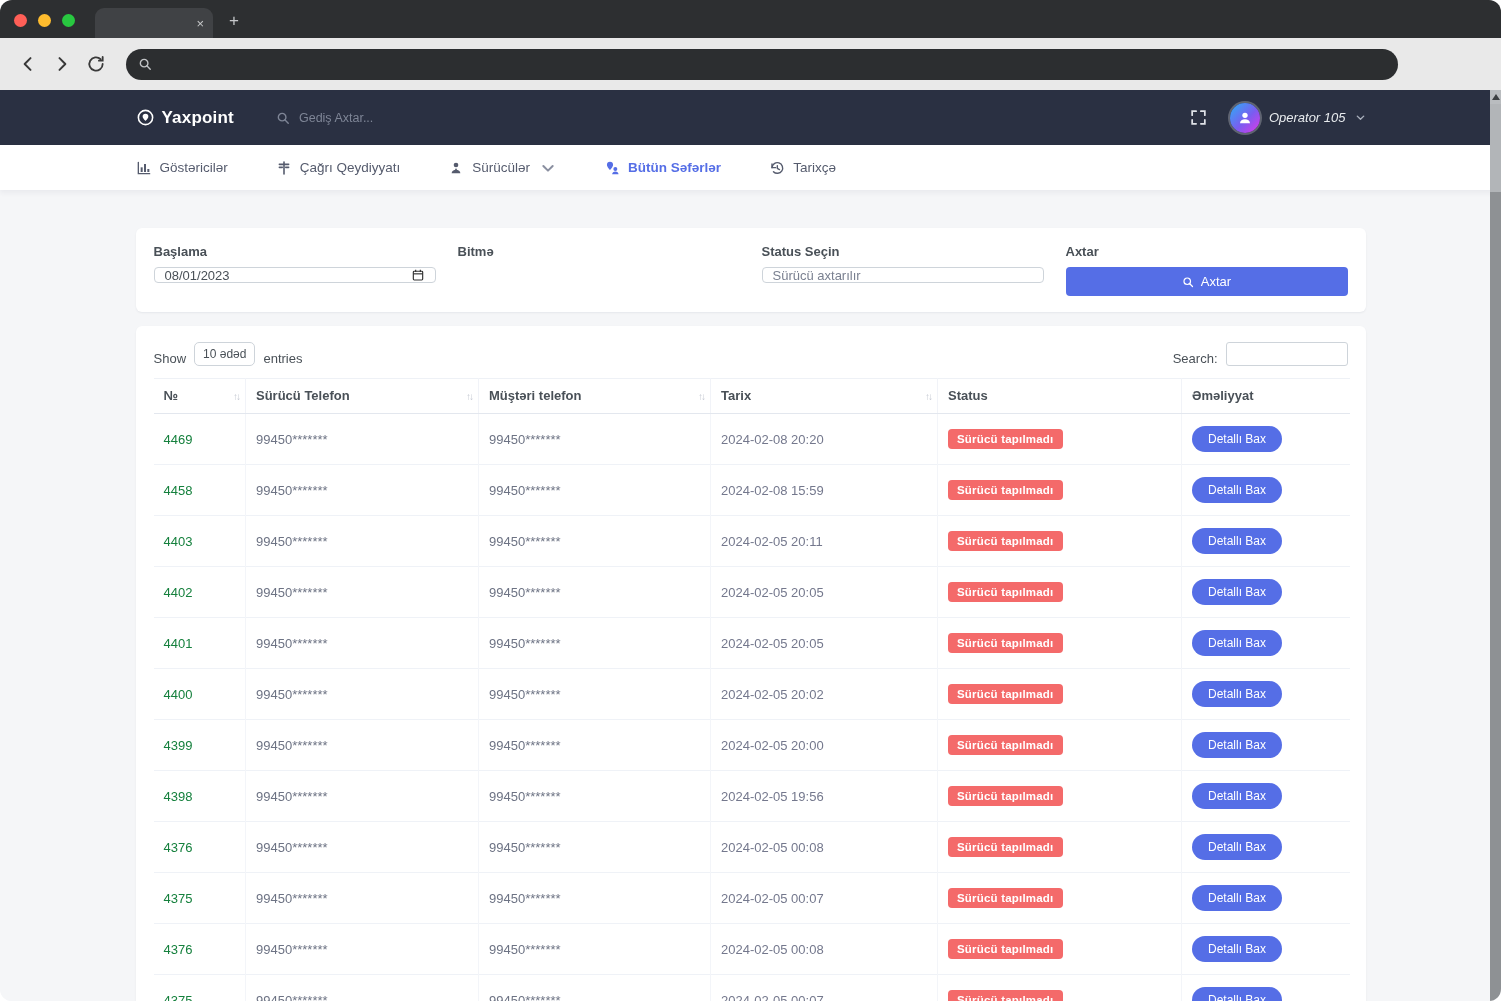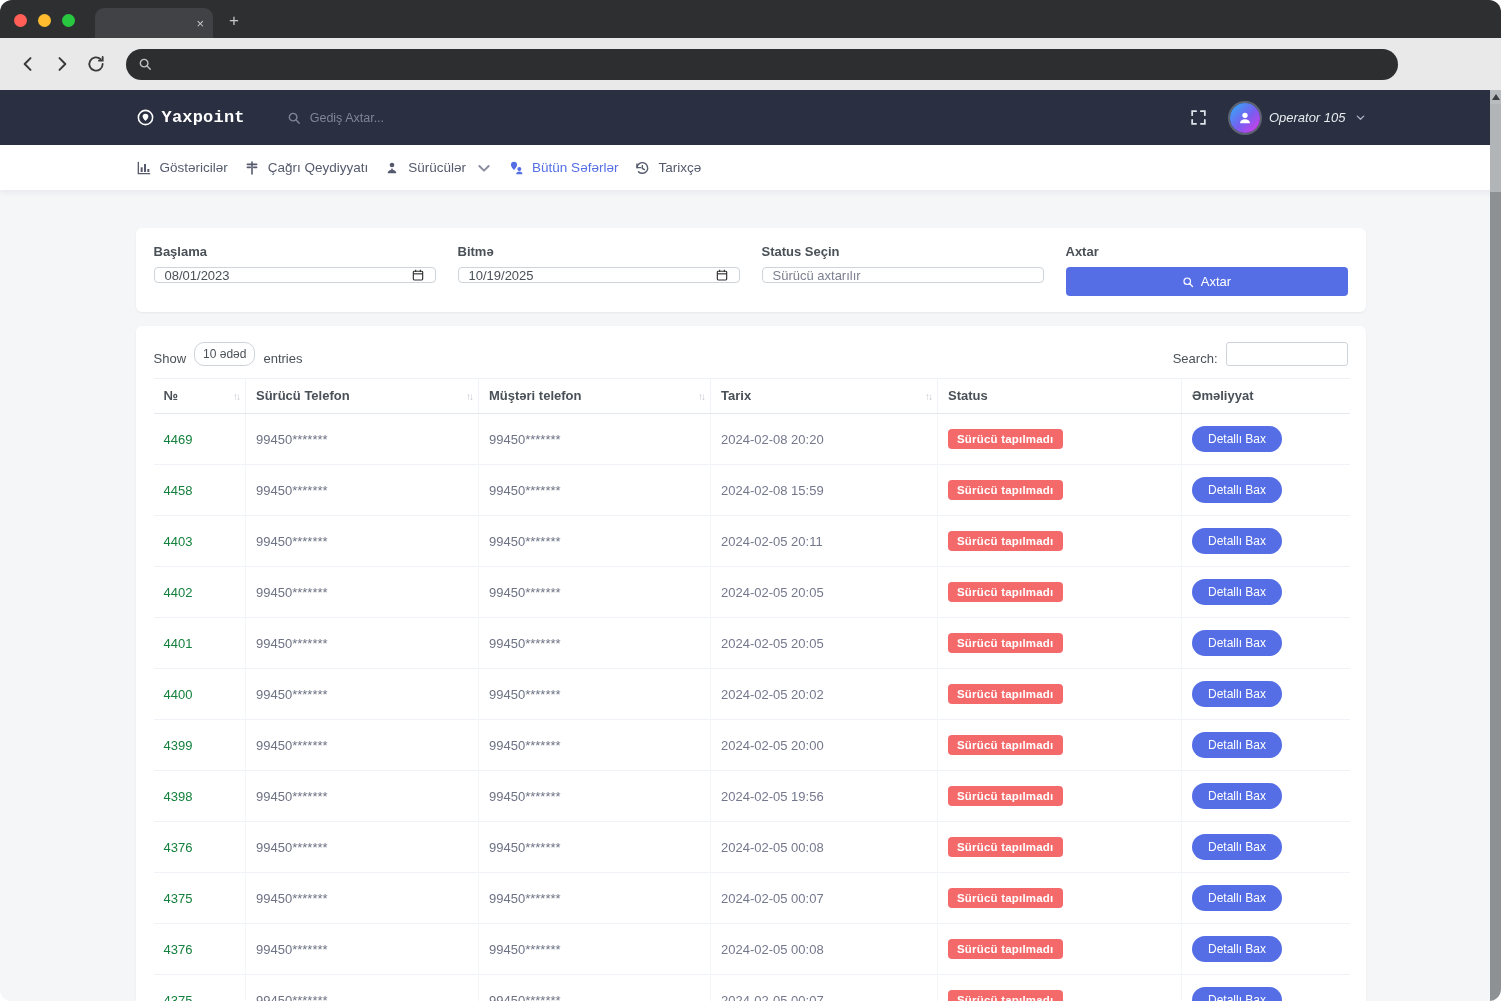--- a/index.html
+++ b/index.html
@@ -31,43 +31,43 @@
   .scrollbar { position:absolute; top:0; right:0; width:11px; bottom:0; background:#8e9194; z-index:50; }
   .sb-arrow { height:14px; background:#b9bcbf; display:flex; align-items:center; justify-content:center; }
   .sb-arrow::after { content:""; border-left:4px solid transparent; border-right:4px solid transparent;
     border-bottom:6px solid #3c3f42; display:block; }
   .sb-thumb { position:absolute; top:14px; left:0; width:11px; height:88px; background:#b2b5b8; }
 
   
   .appbar { height:55px; background:var(--header-bg,#2a3042); display:flex; align-items:center; }
   .container { width:1230px; margin:0 auto; }
   .appbar .container { display:flex; align-items:center; }
-  .brand { display:flex; align-items:flex-start; gap:7px; color:#fff;font-family:Liberation Mono, monospace; }
+  .brand { display:flex; align-items:flex-start; gap:7px; color:#fff; }
   .brand .icon { width:19px; height:19px; color:#fff; }
   .brand-name { font-size:17px; font-weight:bold; letter-spacing:.2px; }
   .appsearch { display:flex; align-items:center; gap:9px; margin-left:42px; color:#7e8596; }
   .appsearch .icon { width:14px; height:14px; }
   .appsearch-ph { font-size:12.5px; }
   .appbar-right { margin-left:auto; display:flex; align-items:center; gap:22px;font-style:italic; }
   .fsbtn { width:19px; height:19px; color:#dfe2e8; }
   .userchip { display:flex; align-items:center; gap:9px; }
   .avatar { width:30px; height:30px; border-radius:50%; background:linear-gradient(135deg,#3aa0f5 10%,#7b5cf0 55%,#e038e8 100%);
     display:flex; align-items:center; justify-content:center; color:#fff;
     box-shadow:0 0 0 2px rgba(255,255,255,.25); }
   .avatar .icon { width:16px; height:16px; }
   .username { color:#e9ecef; font-size:13px; }
   .userchev { width:11px; height:11px; color:#aab0bd; }
   .icon svg { width:100%; height:100%; display:block; }
 
   
   .mainnav { height:45px; background:#fff; box-shadow:0 3px 5px rgba(50,58,80,.06); position:relative; z-index:5; }
-  .mainnav .container { display:flex; align-items:center; height:100%; gap:16px; }
+  .mainnav .container { display:flex; align-items:center; height:100%; gap:48px; }
   .nav-item { display:flex; align-items:center; gap:8px; font-size:13.5px; color:#555b6d; cursor:pointer; }
   .nav-item .icon { width:16px; height:16px; }
-  .nav-item.active { color:var(--accent,#556ee6); }
+  .nav-item.active { color:var(--accent,#556ee6);font-weight:bold; }
   .nav-chev { width:10px; height:10px; margin-left:2px; color:#8a8fa0; }
 
   
   .content { padding-top:38px; }
   .card { background:#fff; border-radius:6px; box-shadow:0 1px 2px rgba(56,65,93,.08); }
 
   .filter-card { padding:16px 18px 16px; display:grid; grid-template-columns:repeat(4,1fr); gap:22px; margin-bottom:14px; }
   .f-label { font-size:13px; font-weight:bold; color:#495057; margin-bottom:8px; }
   .f-input { height:16px; border:1px solid #ced4da; border-radius:4px; display:flex; align-items:center;
     padding:0 10px; font-size:13px; color:#495057; background:#fff; }
@@ -75,21 +75,21 @@
   .f-input.placeholder .val { color:#7a8090; }
   .cal-icon { width:14px; height:14px; color:#333; }
   .btn-primary { height:29px; width:100%; background:var(--accent,#556ee6); border:none; border-radius:4px;
     color:#fff; font-size:13px; display:flex; align-items:center; justify-content:center; gap:7px; cursor:pointer;
     font-family:inherit; }
   .btn-primary .icon { width:12px; height:12px; }
 
   .table-card { padding:16px 18px 18px; }
   .tctrl { display:flex; align-items:center; justify-content:space-between; margin-bottom:12px; }
   .tctrl-left, .tctrl-right { display:flex; align-items:flex-end; gap:8px; font-size:13px; color:#495057; }
-  .pagesize { min-width:58px; height:24px; border:1px solid #ced4da; border-radius:10px; font-size:12px;
+  .pagesize { min-width:58px; height:24px; border:1px solid #ced4da; border-radius:5px; font-size:12px;
     color:#495057; display:flex; align-items:center; padding:0 8px; background:#fff; }
   .tsearch { width:122px; height:24px; border:1px solid #ced4da; border-radius:3px; background:#fff; }
 
   table.data { width:100%; border-collapse:collapse; table-layout:fixed; }
   table.data th { text-align:left; font-size:13px; font-weight:bold; color:#495057; padding:9px 10px 10px;
     border-bottom:1px solid #e3e7ee; border-top:1px solid #eef1f6; border-right:1px solid #f1f3f8; position:relative; }
   table.data th:last-child { border-right:none; }
   .sort { position:absolute; right:6px; top:50%; transform:translateY(-50%); font-size:10px;
     color:#c3c7d1; letter-spacing:-2px; }
   table.data td { font-size:13px; padding:12px 10px; border-top:1px solid #eff2f7;
@@ -268,31 +268,20 @@
                     <rect x="4" y="5.5" width="16" height="15" rx="1.5"></rect>
                     <line x1="4" y1="10" x2="20" y2="10"></line>
                     <line x1="8" y1="3" x2="8" y2="7"></line>
                     <line x1="16" y1="3" x2="16" y2="7"></line>
                   </svg>
                 </span>
             </div>
           </div>
           <div>
             <div class="f-label">Bitmə</div>
-            <div class="f-input">
-              <span class="val">10/19/2025</span>
-              <span class="cal-icon icon">
-                  <svg viewBox="0 0 24 24" fill="none" stroke="currentColor" stroke-width="2">
-                    <rect x="4" y="5.5" width="16" height="15" rx="1.5"></rect>
-                    <line x1="4" y1="10" x2="20" y2="10"></line>
-                    <line x1="8" y1="3" x2="8" y2="7"></line>
-                    <line x1="16" y1="3" x2="16" y2="7"></line>
-                  </svg>
-                </span>
-            </div>
           </div>
           <div>
             <div class="f-label">Status Seçin</div>
             <div class="f-input placeholder">
               <span class="val">Sürücü axtarılır</span>
             </div>
           </div>
           <div>
             <div class="f-label">Axtar</div>
             <button class="btn-primary">

